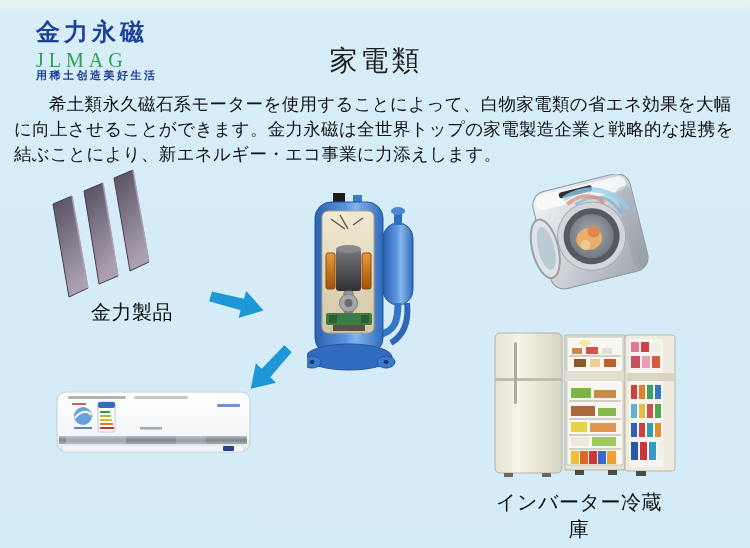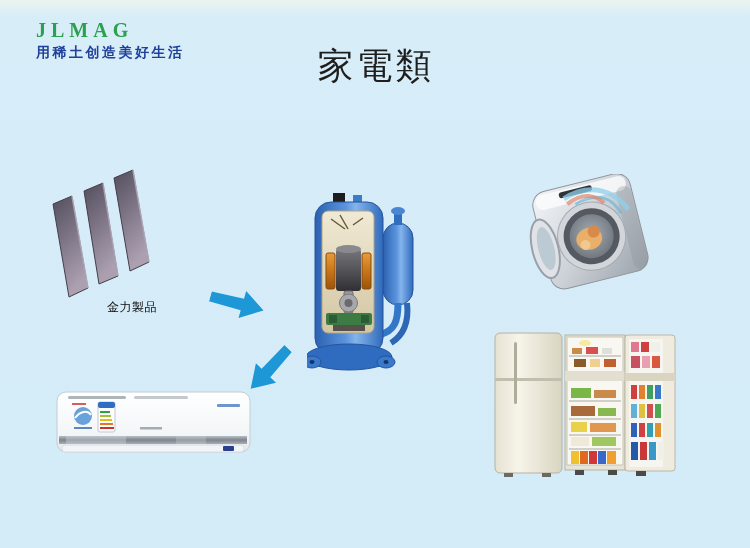--- a/index.html
+++ b/index.html
@@ -8,54 +8,56 @@
     font-family:"Liberation Sans","DejaVu Sans",sans-serif;
     background:#d4ecf8;
   }
   .slide{
     position:relative;width:750px;height:548px;
     background:linear-gradient(180deg,#ebf5ef 0%,#d7edf8 3%,#d4ecf8 100%);
   }
   
   .logo{position:absolute;left:36px;top:20px;line-height:1;}
   .logo-cn{font-size:24px;font-weight:bold;color:#20409a;letter-spacing:4px;}
-  .logo-en{font-family:"Liberation Serif","DejaVu Serif",serif;
-           font-size:20px;font-weight:bold;color:#2ba04f;letter-spacing:5px;}
-  .logo-slogan{margin-top:6px;font-size:14px;font-weight:bold;color:#20409a;letter-spacing:2.5px;font-family:Liberation Serif, serif;}
+  .logo-en{margin-top:6px;font-family:"Liberation Serif","DejaVu Serif",serif;
+           font-size:20px;font-weight:normal;color:#2ba04f;letter-spacing:5px;}
+  .logo-slogan{margin-top:0;font-size:11px;font-weight:bold;color:#20409a;letter-spacing:2.5px;font-family:Liberation Serif, serif;}
   
   .page-title{position:absolute;left:0;top:42px;width:750px;text-align:center;
               padding-left:2px;box-sizing:border-box;
-              font-size:36px;font-weight:500;color:#1e1e1e;letter-spacing:3px;}
+              font-size:28px;font-weight:500;color:#1e1e1e;letter-spacing:3px;}
   
   .intro{position:absolute;left:14px;top:92px;width:724px;
          font-size:17.5px;line-height:1.43;color:#111;letter-spacing:0.3px;
          text-indent:2em;}
   
   .img{position:absolute;}
-  .caption{position:absolute;font-size:12px;color:#0d0d0d;letter-spacing:0.5px;text-align:center;}
+  .caption{position:absolute;font-size:20px;color:#0d0d0d;letter-spacing:0.5px;text-align:center;}
   .cap-magnets{left:42px;top:299px;width:180px;}
   .cap-compressor{left:295px;top:373px;width:150px;}
   .cap-washer{left:495px;top:297px;width:160px;}
   .cap-aircon{left:63px;top:468px;width:180px;}
   .cap-fridge{left:494px;top:489px;width:170px;}
   .arrow1{left:209px;top:285px;transform:rotate(16deg);}
   .arrow2{left:240px;top:348px;transform:rotate(134deg);}
 </style>
 </head>
 <body>
 
 <div class="slide">
 
   <div class="logo">
+    <div class="logo-cn">金力永磁</div>
     <div class="logo-en">JLMAG</div>
     <div class="logo-slogan">用稀土创造美好生活</div>
   </div>
 
   <div class="page-title">家電類</div>
 
+  <div class="intro">希土類永久磁石系モーターを使用することによって、白物家電類の省エネ効果を大幅に向上させることができます。金力永磁は全世界トップの家電製造企業と戦略的な提携を結ぶことにより、新エネルギー・エコ事業に力添えします。</div>
 
   <svg class="img" style="left:40px;top:168px;" width="120" height="140" viewBox="0 0 120 140">
     <defs>
       <linearGradient id="gMag" x1="0" y1="0" x2="0.35" y2="1">
         <stop offset="0" stop-color="#534d5c"></stop>
           <stop offset="0.5" stop-color="#7e7687"></stop>
           <stop offset="1" stop-color="#ab9fb0"></stop>
       </linearGradient>
     </defs>
     <g stroke="#433e4c" stroke-width="1">
@@ -284,14 +286,15 @@
     <rect x="150" y="114" width="7" height="18" fill="#c83838"></rect>
     <rect x="159" y="114" width="7" height="18" fill="#3898c8"></rect>
     <rect x="168" y="114" width="6" height="18" fill="#f0f0ea"></rect>
 
     <rect x="85" y="142" width="9" height="5" fill="#4a4a46"></rect>
     <rect x="118" y="142" width="9" height="5" fill="#4a4a46"></rect>
     <rect x="146" y="143" width="10" height="5" fill="#4a4a46"></rect>
   </svg>
 
   <div class="caption cap-magnets">金力製品</div>
+  <div class="caption cap-fridge">インバーター冷蔵庫</div>
 
 </div>
 
 </body></html>

